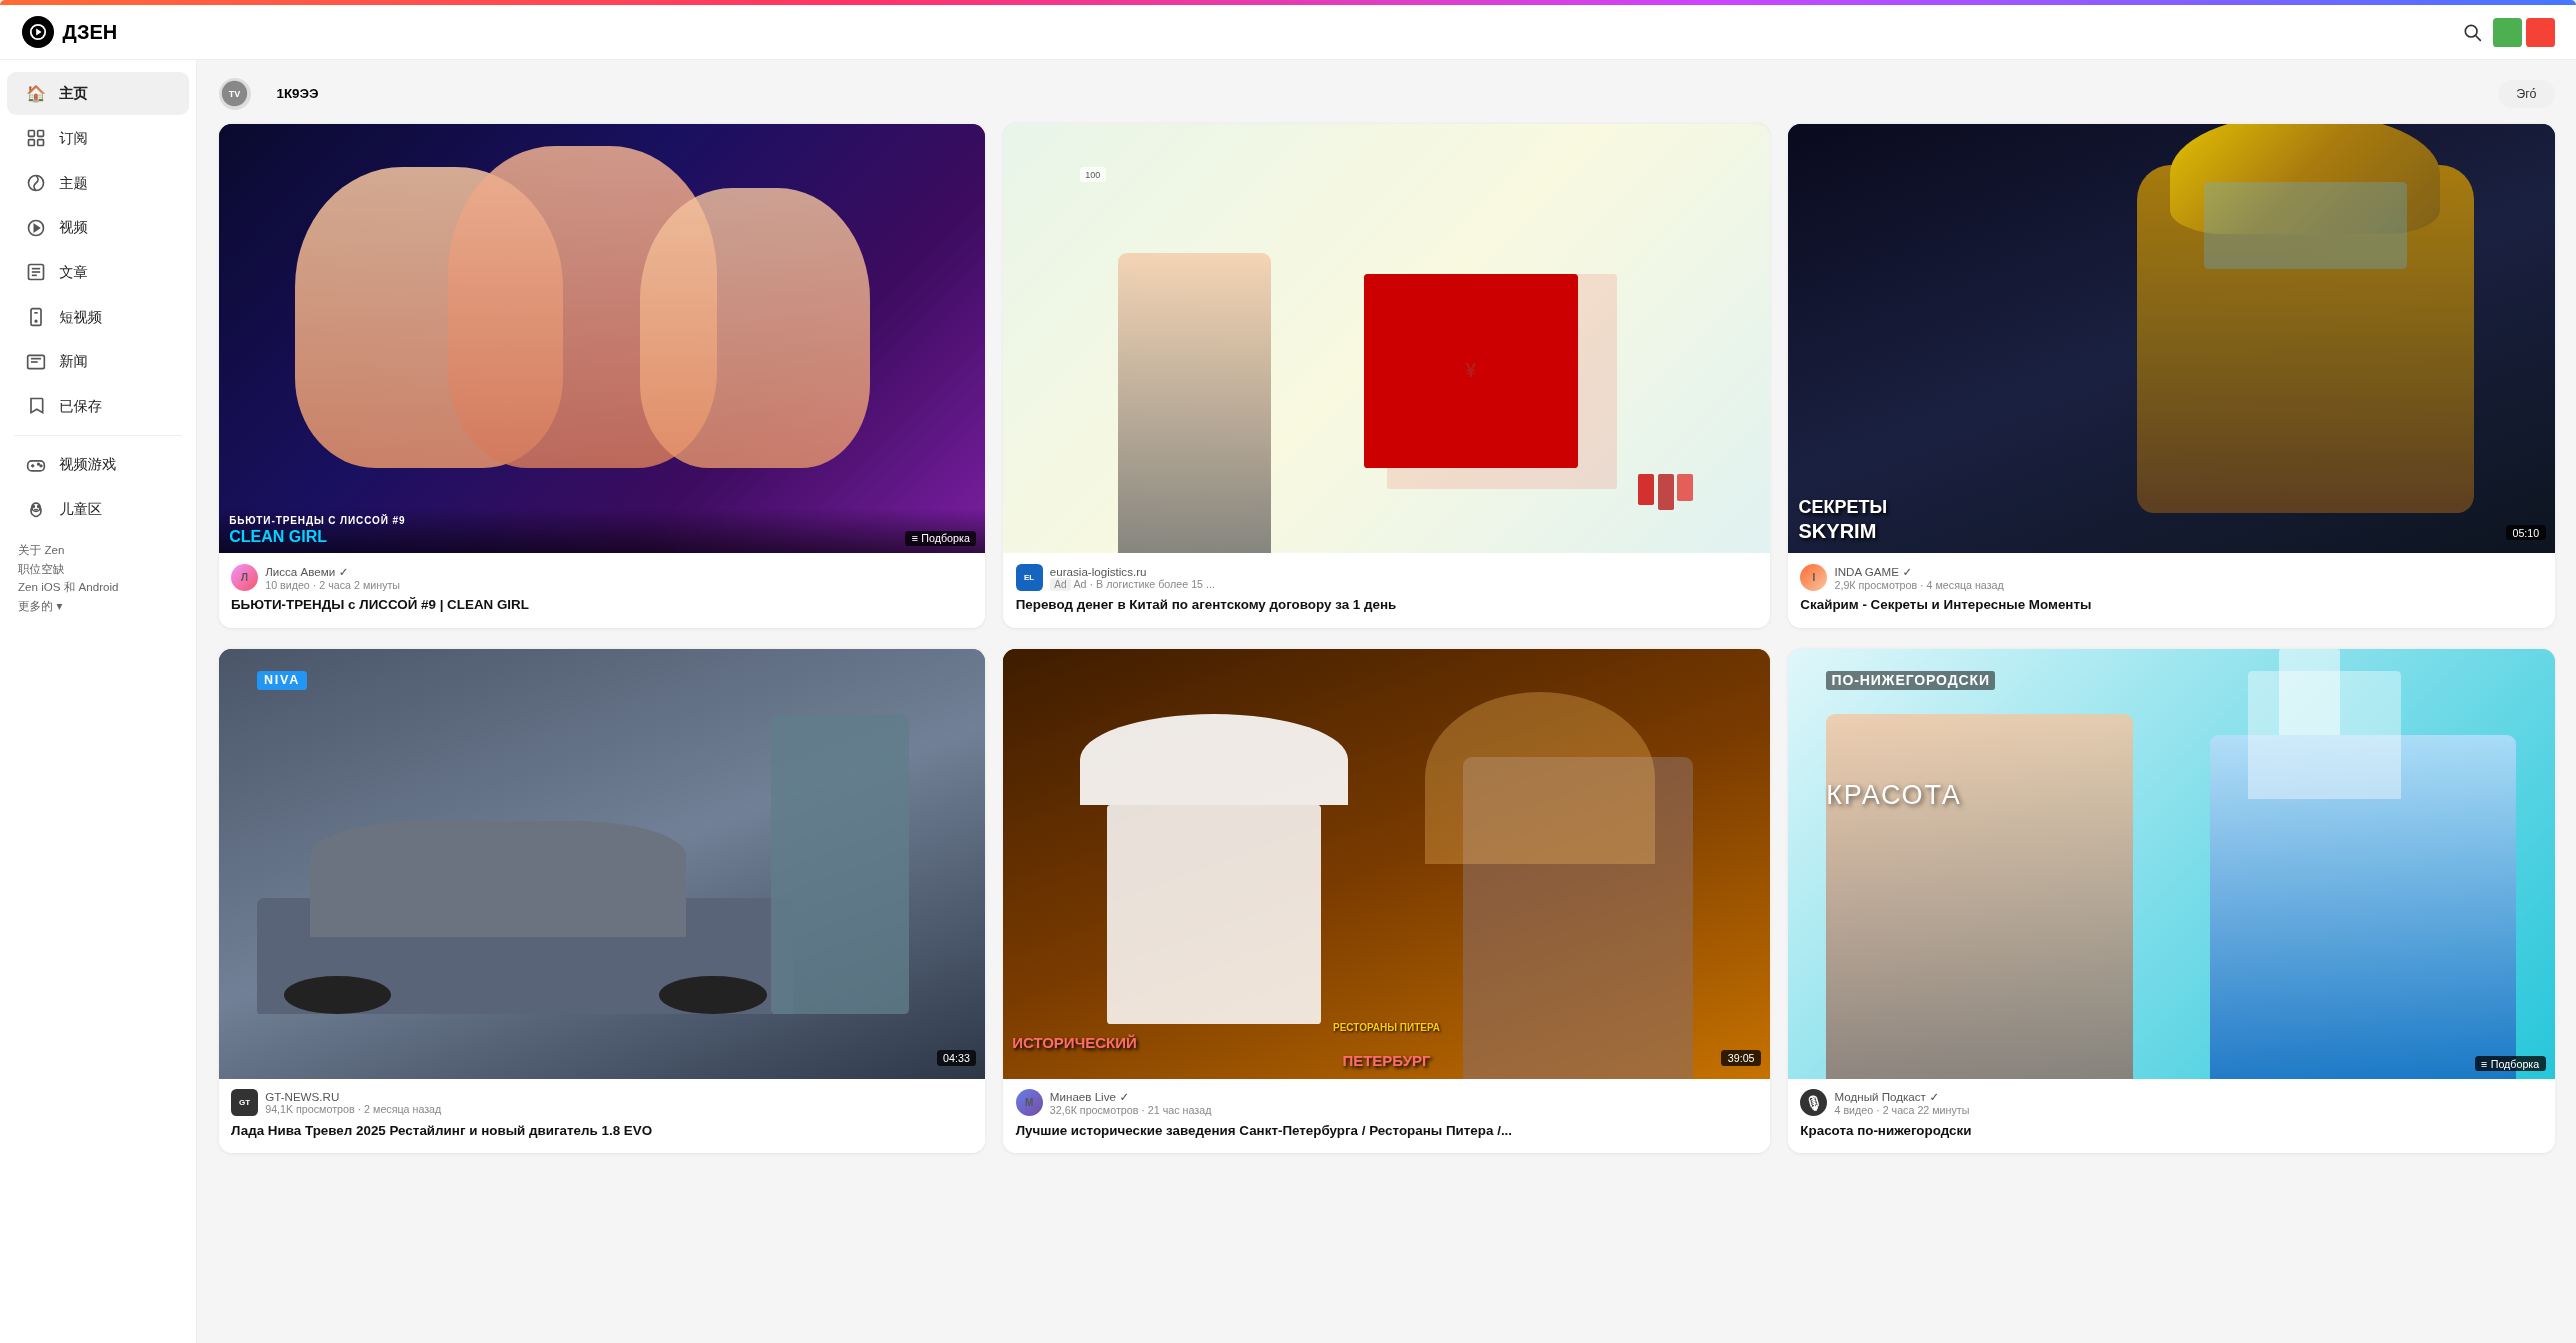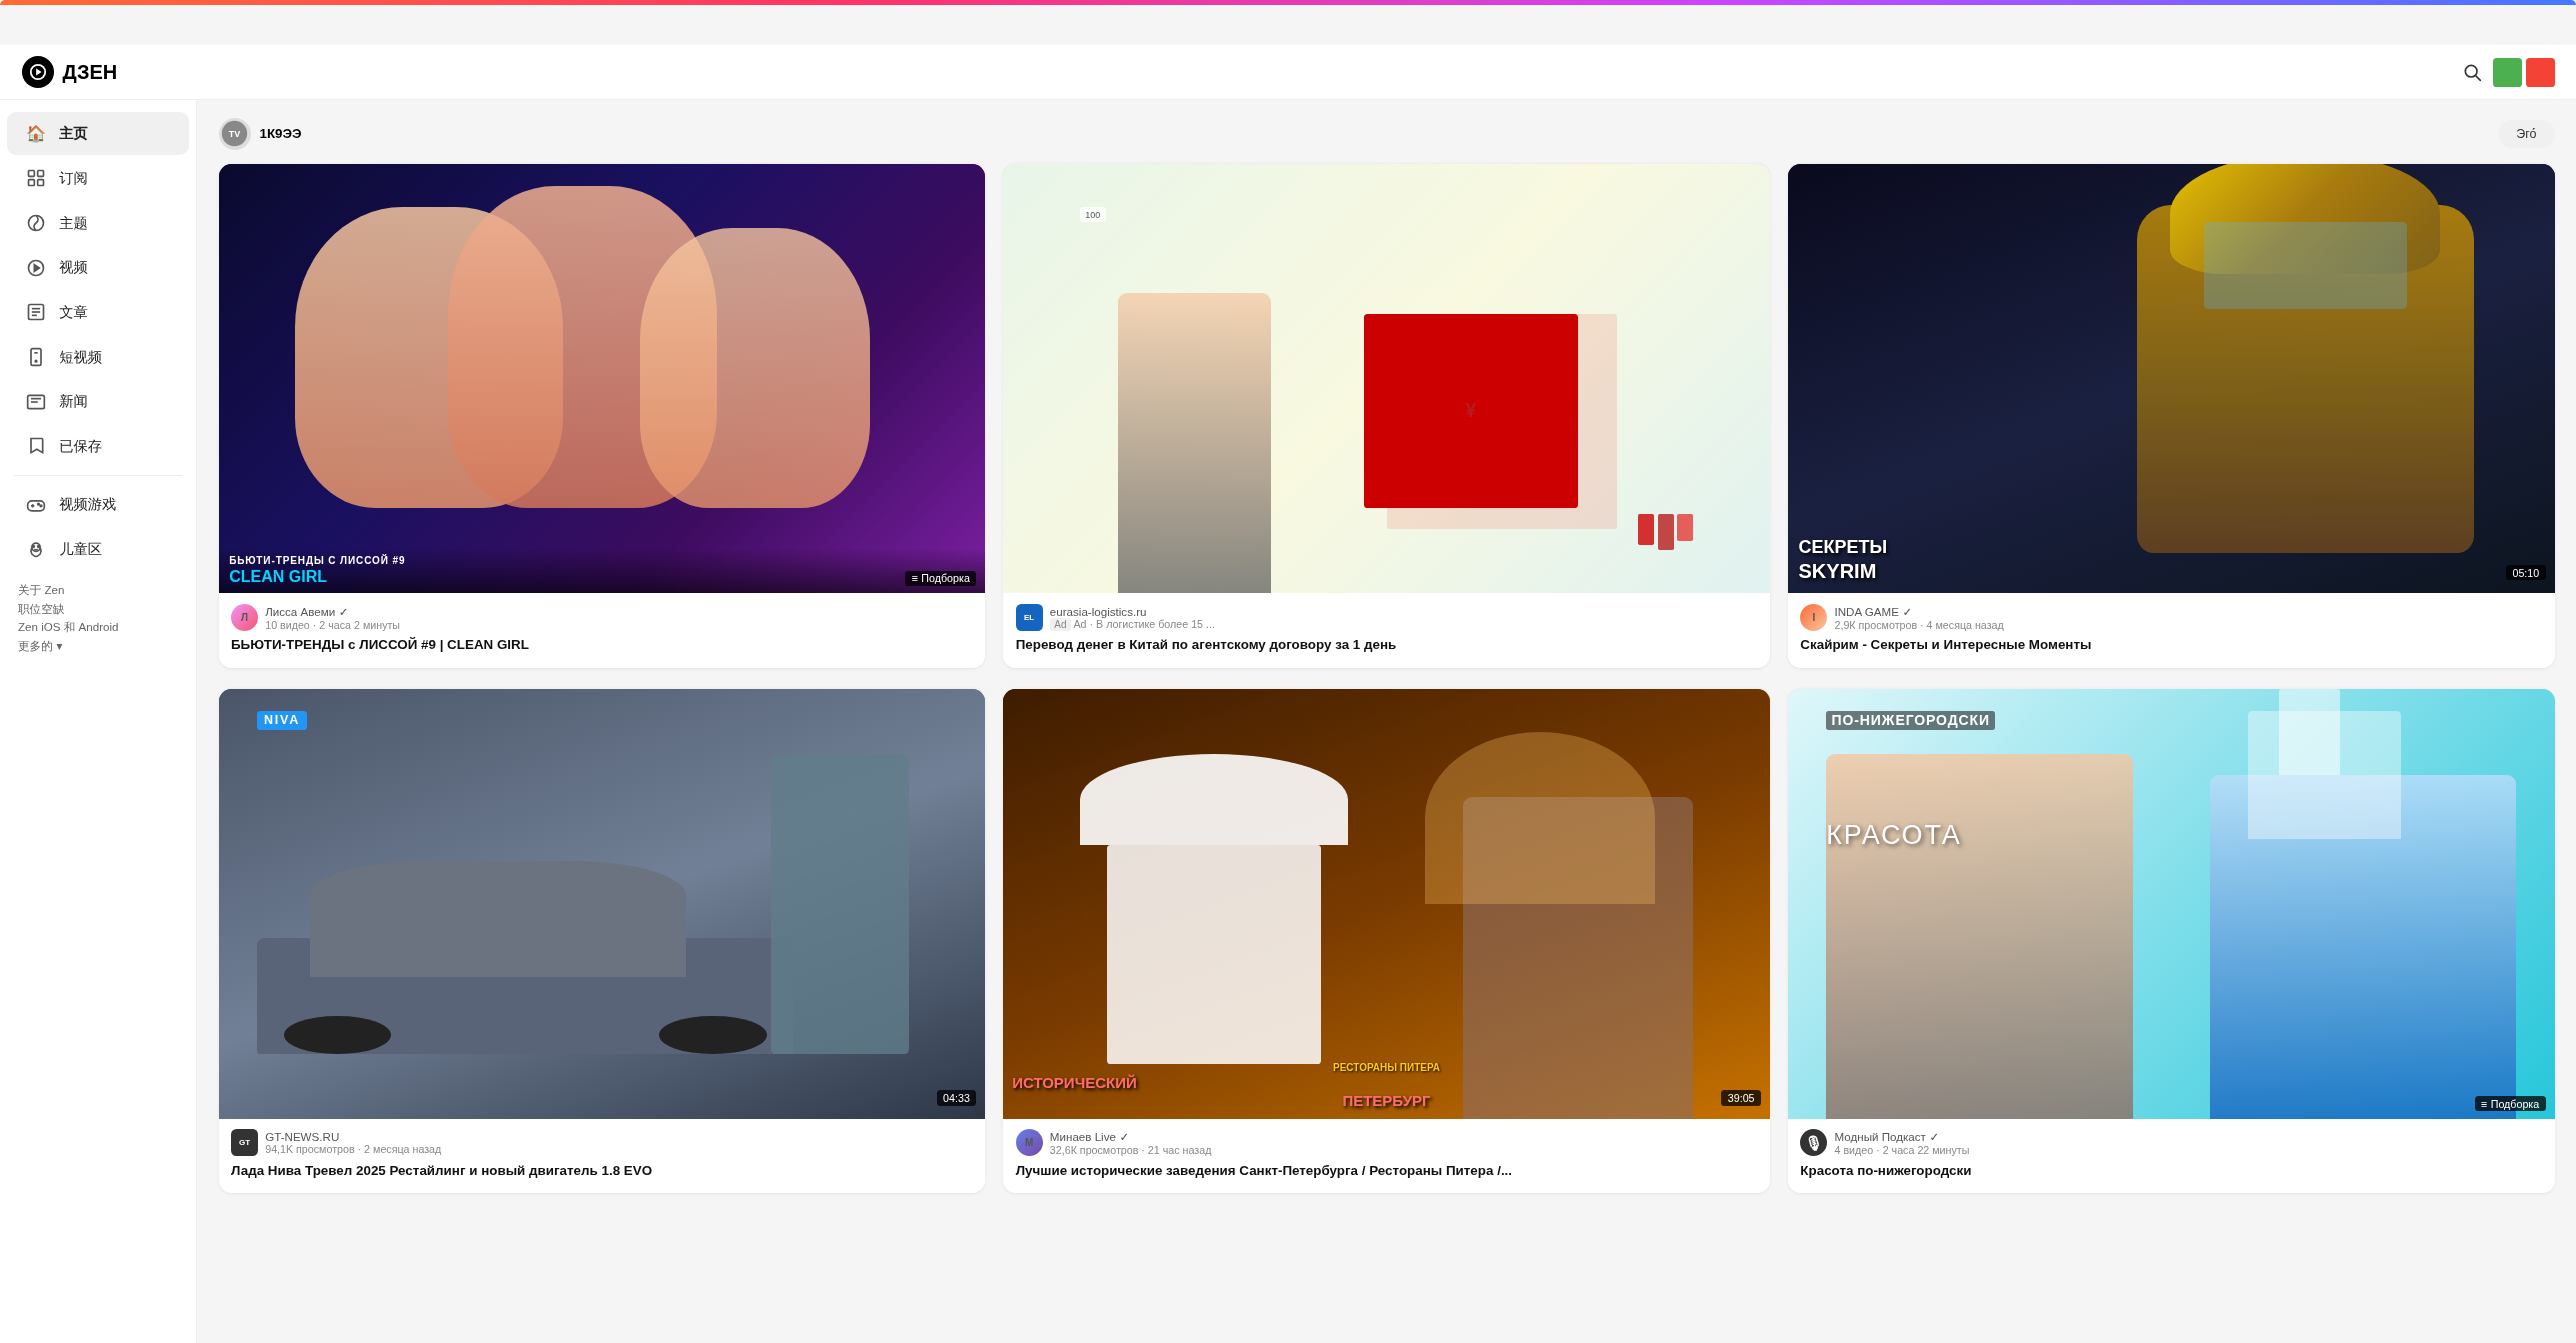--- a/index.html
+++ b/index.html
@@ -17,21 +17,20 @@
     }
 
     
     .header {
       display: flex;
       align-items: center;
       justify-content: space-between;
       padding: 10.7px 21.5px;
       background: #fff;
       border-bottom: 0.9px solid #eee;
-      margin-top: 40px;
     }
     .logo {
       display: flex;
       align-items: center;
       gap: 9px;
       font-size: 20px;
       font-weight: 700;
       color: #000;
     }
     .logo-icon {
@@ -135,21 +134,21 @@
     
     .channel-header-row {
       display: flex;
       align-items: center;
       justify-content: space-between;
       margin-bottom: 14.3px;
     }
     .channel-info {
       display: flex;
       align-items: center;
-      gap: 9px;
+      gap: 26px;
     }
     .channel-avatar-small {
       width: 32px;
       height: 32px;
       border-radius: 50%;
       background: #ddd;
       display: flex;
       align-items: center;
       justify-content: center;
       font-size: 12.5px;

